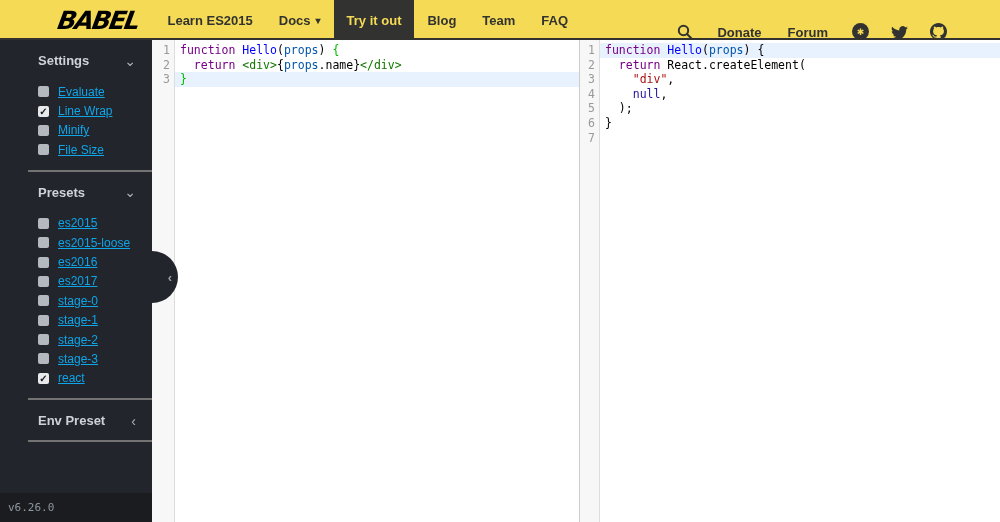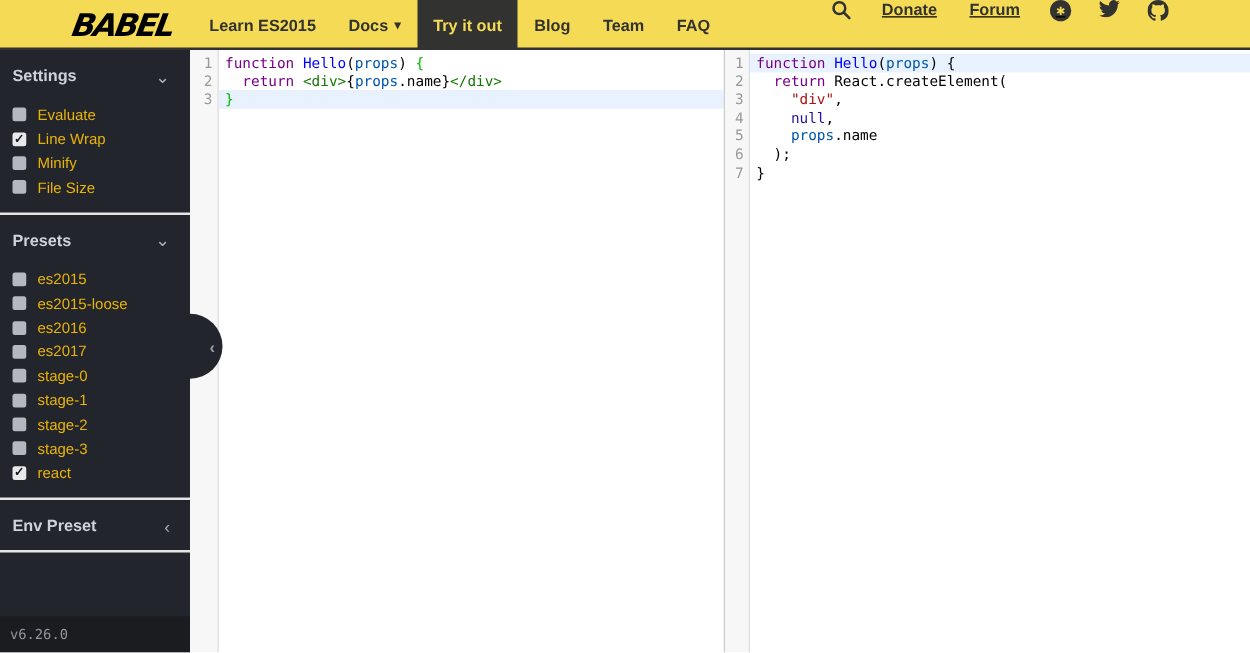--- a/index.html
+++ b/index.html
@@ -7,36 +7,36 @@
   .app { position:relative; width:1000px; height:522px; font-family:"Liberation Sans",sans-serif; }
 
   
   .navbar { position:absolute; top:0; left:0; right:0; height:40px; background:#f5da55; display:flex; align-items:stretch; }
   .navbar::after { content:""; position:absolute; left:0; right:0; bottom:0; height:2px; background:#323330; z-index:1; }
   .logo { align-self:center; margin-left:58px; font-family:"DejaVu Sans",sans-serif; font-weight:900; font-style:italic; font-size:25px; letter-spacing:-2px; color:#000; transform:skewX(-10deg); cursor:pointer; }
   .menu { display:flex; margin-left:16px; align-items:stretch; }
   .nav-item { display:flex; align-items:center; padding:0 13px; font-weight:bold; font-size:13px; color:#323330; cursor:pointer; position:relative; z-index:2; }
   .nav-item.active { background:#323330; color:#f5da55; }
   .nav-item .caret { margin-left:5px; font-size:10px; }
-  .nav-right { margin-left:auto; display:flex; align-items:flex-start; padding-right:54px;text-decoration:underline; }
+  .nav-right { margin-left:auto; display:flex; align-items:flex-end; padding-right:42px; }
   .nav-link { padding:0 13px; font-weight:bold; font-size:13px; color:#323330; cursor:pointer; }
   .nav-icon { padding:0 11px; display:flex; align-items:center; cursor:pointer; }
   .oc-circle { width:17px; height:17px; border-radius:50%; background:#323330; color:#f5da55; display:flex; align-items:center; justify-content:center; font-size:9px; }
 
   
   .sidebar { position:absolute; top:40px; left:0; bottom:0; width:152px; background:#22252b; overflow:hidden; }
-  .section { border-bottom:2px solid #e5e5e5; }
+  .section { border-bottom:2px solid #737373;margin-left:28px; }
   .section-header { display:flex; justify-content:space-between; align-items:center; padding:13px 16px 12px 10px; cursor:pointer; }
   .section-title { font-weight:bold; font-size:13px; color:#ced3da; }
   .section-chevron { color:#aab0ba; font-size:14px; line-height:10px; }
   .section-items { padding:2px 0 10px; }
   .cb-row { display:flex; align-items:center; height:19.4px; padding-left:10px; cursor:pointer; }
   .cb { width:11px; height:11px; border-radius:2px; background:#b4b8bf; margin-right:9px; flex:0 0 auto; display:flex; align-items:center; justify-content:center; }
   .cb.checked { background:#e7e9eb; color:#15171a; font-size:10px; font-weight:bold; line-height:11px; }
-  .cb-label { font-size:12px; color:#eab308; }
+  .cb-label { font-size:12px; color:#0ea5e9;text-decoration:underline; }
   .version-bar { position:absolute; bottom:0; left:0; right:0; height:29px; background:#1a1c20; display:flex; align-items:center; padding-left:8px; font-family:"DejaVu Sans Mono",monospace; font-size:11px; color:#8f969f; }
 
   
   .collapse-handle { position:absolute; left:126px; top:251px; width:52px; height:52px; border-radius:50%; background:#22252b; z-index:5; cursor:pointer; display:flex; align-items:center; justify-content:flex-end; padding-right:6px; }
   .collapse-handle span { color:#98a0aa; font-size:13px; font-weight:bold; }
 
   
   .editors { position:absolute; left:152px; top:40px; right:0; bottom:0; display:flex; background:#fff; }
   .pane { display:flex; overflow:hidden; cursor:text; }
   .pane.input { width:427px; }
@@ -209,20 +209,19 @@
           <div class="line-num">4</div>
           <div class="line-num">5</div>
           <div class="line-num">6</div>
           <div class="line-num">7</div>
         </div>
       <div class="code" id="codeOut">
           <div class="code-line active"><span style="color: rgb(119, 0, 136);">function</span><span style="color: rgb(0, 0, 0);"> </span><span style="color: rgb(0, 0, 255);">Hello</span><span style="color: rgb(0, 0, 0);">(</span><span style="color: rgb(0, 85, 170);">props</span><span style="color: rgb(0, 0, 0);">) </span><span style="color: rgb(0, 0, 0);">{</span></div>
           <div class="code-line"><span style="color: rgb(0, 0, 0);">  </span><span style="color: rgb(119, 0, 136);">return</span><span style="color: rgb(0, 0, 0);"> </span><span style="color: rgb(0, 0, 0); text-align: right;">React.createElement(</span></div>
           <div class="code-line"><span style="color: rgb(0, 0, 0);">    </span><span style="color: rgb(170, 17, 17);">"div"</span><span style="color: rgb(0, 0, 0);">,</span></div>
           <div class="code-line"><span style="color: rgb(0, 0, 0);">    </span><span style="color: rgb(34, 17, 153); margin-top: 20px;">null</span><span style="color: rgb(0, 0, 0);">,</span></div>
-          <div class="code-line"><span style="color: rgb(0, 0, 0);">    </span><span style="color: rgb(0, 85, 170);">props</span><span style="color: rgb(0, 0, 0);">.name</span></div>
           <div class="code-line"><span style="color: rgb(0, 0, 0);">  );</span></div>
           <div class="code-line"><span style="color: rgb(0, 0, 0);">}</span></div>
         </div>
     </section>
   </main>
 
 </div>
 
 </body></html>

